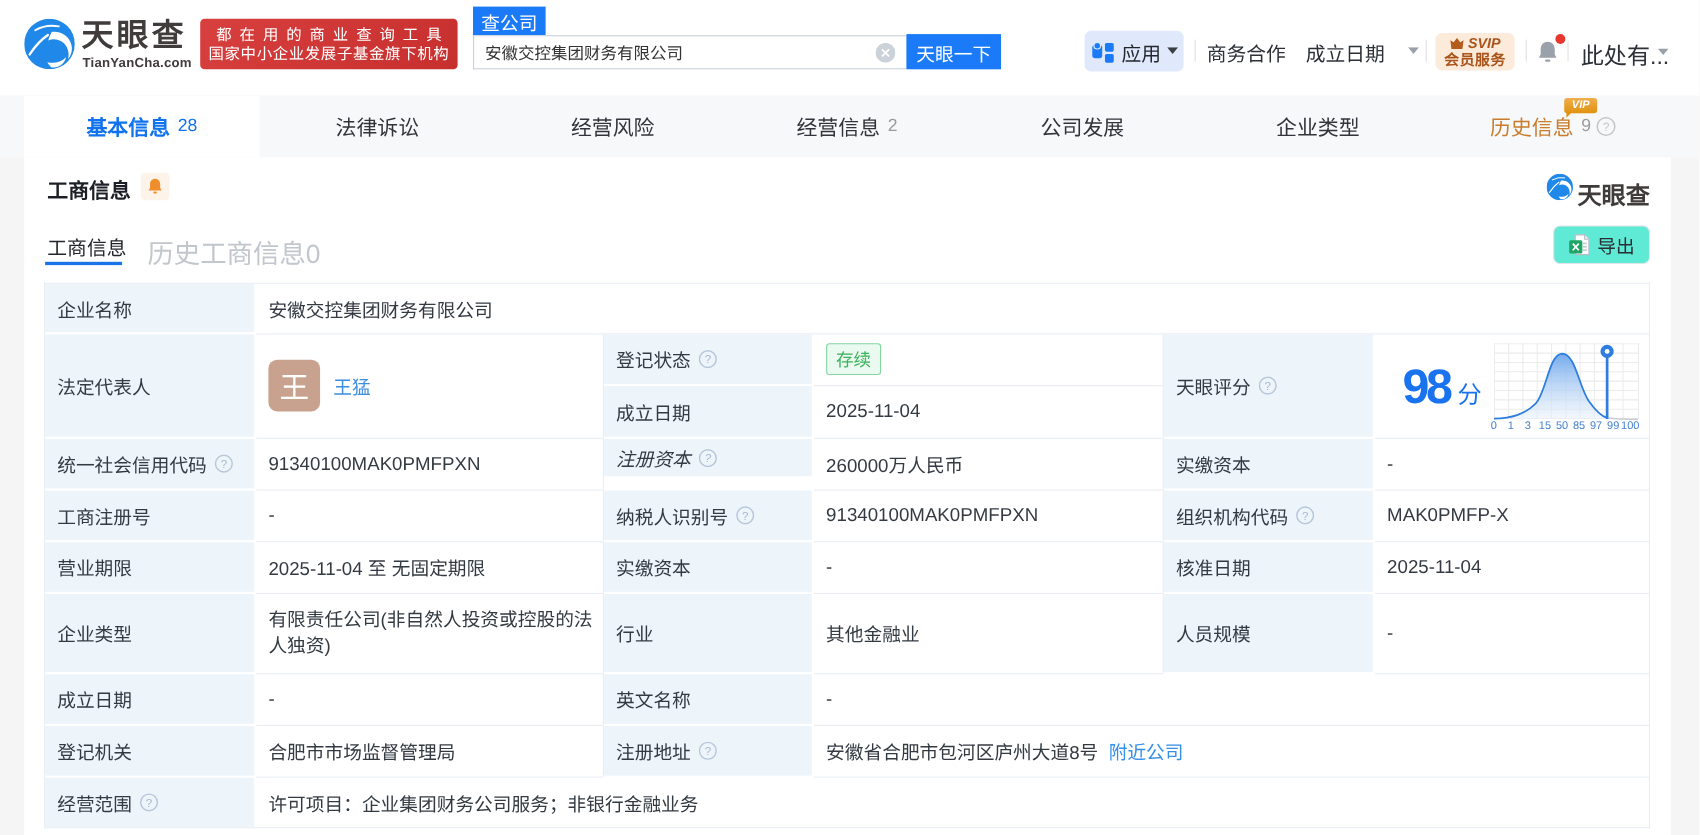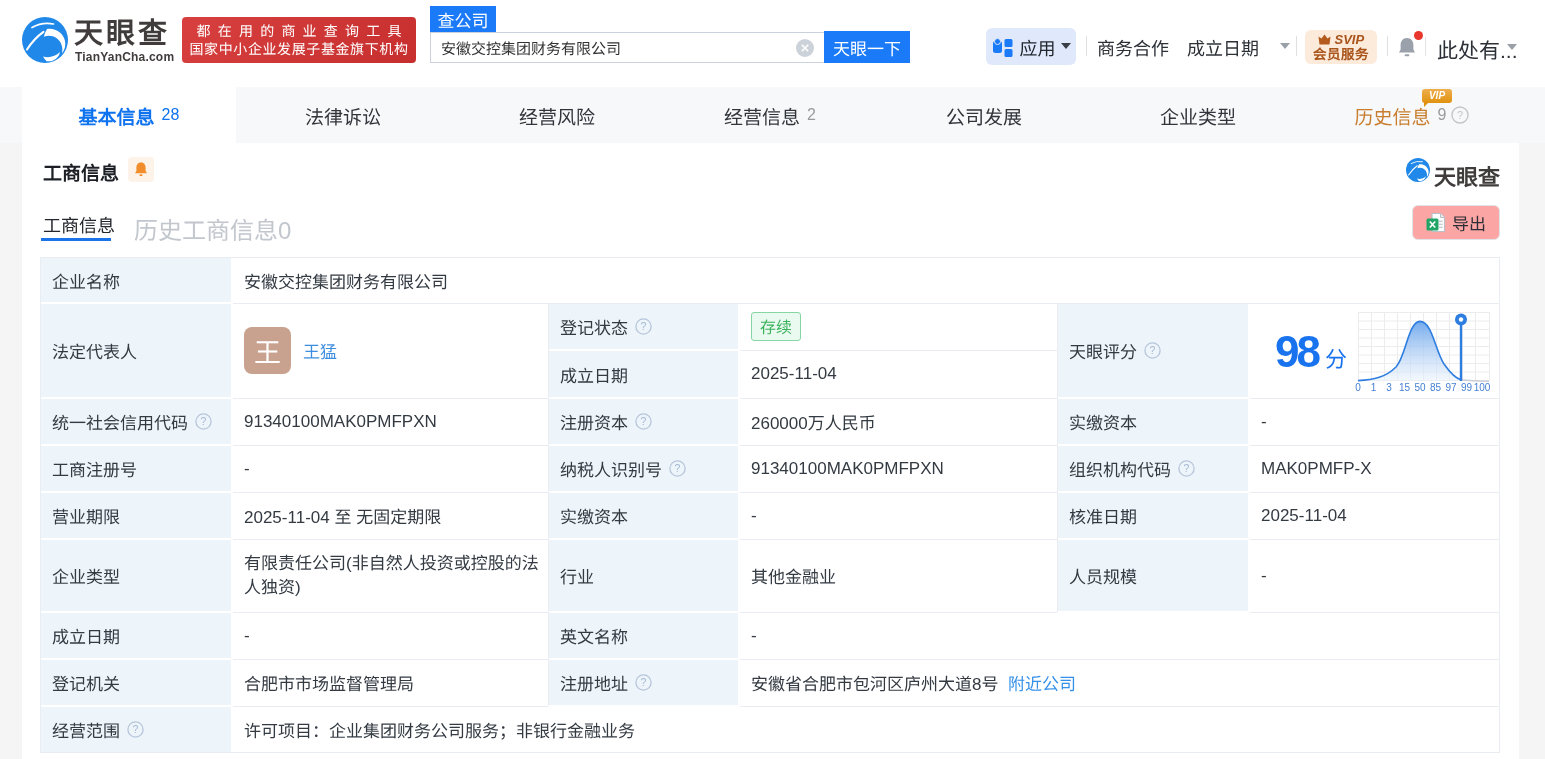--- a/index.html
+++ b/index.html
@@ -131,21 +131,21 @@
 
 <svg class="abs" style="left:1406px;top:158px;" width="24" height="24" viewBox="0 0 46 46">
   <use href="#tycswirl"></use>
 </svg>
 <div class="abs" style="left:1434px;top:159px;font-size:22px;font-weight:700;color:#403c3b;">天眼查</div>
 
 <div class="abs" style="left:43px;top:211px;font-size:18px;color:#23262c;">工商信息</div>
 <div class="abs" style="left:134px;top:211px;font-size:24px;color:#c2c6cd;">历史工商信息0</div>
 <div class="abs" style="left:41px;top:238px;width:70px;height:3px;background:#1a73e8;"></div>
 
-<div class="abs" style="left:1412px;top:205px;width:88px;height:35px;border:1px solid #e0e3e8;border-radius:6px;background:#fca5a5;display:flex;align-items:center;justify-content:center;">
+<div class="abs" style="left:1412px;top:205px;width:88px;height:35px;border:1px solid #e0e3e8;border-radius:6px;background:#5eead4;display:flex;align-items:center;justify-content:center;">
   <svg width="20" height="21" viewBox="0 0 20 21" style="margin-right:6px;">
     <path d="M6,1.5 L14.5,1.5 L18.5,5.5 L18.5,19.5 L6,19.5Z" fill="#fff" stroke="#b9bfc7" stroke-width="1.2"></path>
     <path d="M14.5,1.5 L14.5,5.5 L18.5,5.5" fill="#eceff2" stroke="#b9bfc7" stroke-width="1"></path>
     <rect x="13" y="8.6" width="3.6" height="1.5" fill="#c5cad1"></rect>
     <rect x="13" y="11.6" width="3.6" height="1.5" fill="#c5cad1"></rect>
     <rect x="13" y="14.6" width="3.6" height="1.5" fill="#c5cad1"></rect>
     <rect x="0.5" y="6.5" width="12" height="12" rx="1.5" fill="#21a567"></rect>
     <path d="M3.8,9.5 L9.2,15.5 M9.2,9.5 L3.8,15.5" stroke="#fff" stroke-width="1.6"></path>
   </svg>
   <span style="font-size:17px;color:#2b2f35;">导出</span>
@@ -232,21 +232,21 @@
     <span style="position:absolute;left:93px;transform:translateX(-50%);">97</span>
     <span style="position:absolute;left:108.5px;transform:translateX(-50%);">99</span>
     <span style="position:absolute;left:124px;transform:translateX(-50%);">100</span>
 </div>
 
 <div class="lab" style="left:41px;top:399px;width:190px;height:45px;">统一社会信用代码<svg class="qi" width="17" height="17" viewBox="0 0 17 17">
       <circle cx="8.5" cy="8.5" r="7.6" fill="none" stroke="#b7c6da" stroke-width="1.3"></circle>
       <text x="8.5" y="12.4" font-size="10.5" fill="#a4b8d2" text-anchor="middle">?</text>
     </svg></div>
 <div class="val" style="left:233px;top:399px;width:314px;height:45px;">91340100MAK0PMFPXN</div>
-<div class="lab" style="left:549px;top:399px;width:189px;height:45px;">注册资本<svg class="qi" width="17" height="17" viewBox="0 0 17 17">
+<div class="lab" style="left:549px;top:399px;width:189px;height:34px;font-style:italic;">注册资本<svg class="qi" width="17" height="17" viewBox="0 0 17 17">
       <circle cx="8.5" cy="8.5" r="7.6" fill="none" stroke="#b7c6da" stroke-width="1.3"></circle>
       <text x="8.5" y="12.4" font-size="10.5" fill="#a4b8d2" text-anchor="middle">?</text>
     </svg></div>
 <div class="val" style="left:740px;top:399px;width:316px;height:45px;">260000万人民币</div>
 <div class="lab" style="left:1058px;top:399px;width:190px;height:45px;">实缴资本</div>
 <div class="val" style="left:1250px;top:399px;width:249px;height:45px;">-</div>
 
 <div class="lab" style="left:41px;top:446px;width:190px;height:45px;">工商注册号</div>
 <div class="val" style="left:233px;top:446px;width:314px;height:45px;">-</div>
 <div class="lab" style="left:549px;top:446px;width:189px;height:45px;">纳税人识别号<svg class="qi" width="17" height="17" viewBox="0 0 17 17">

